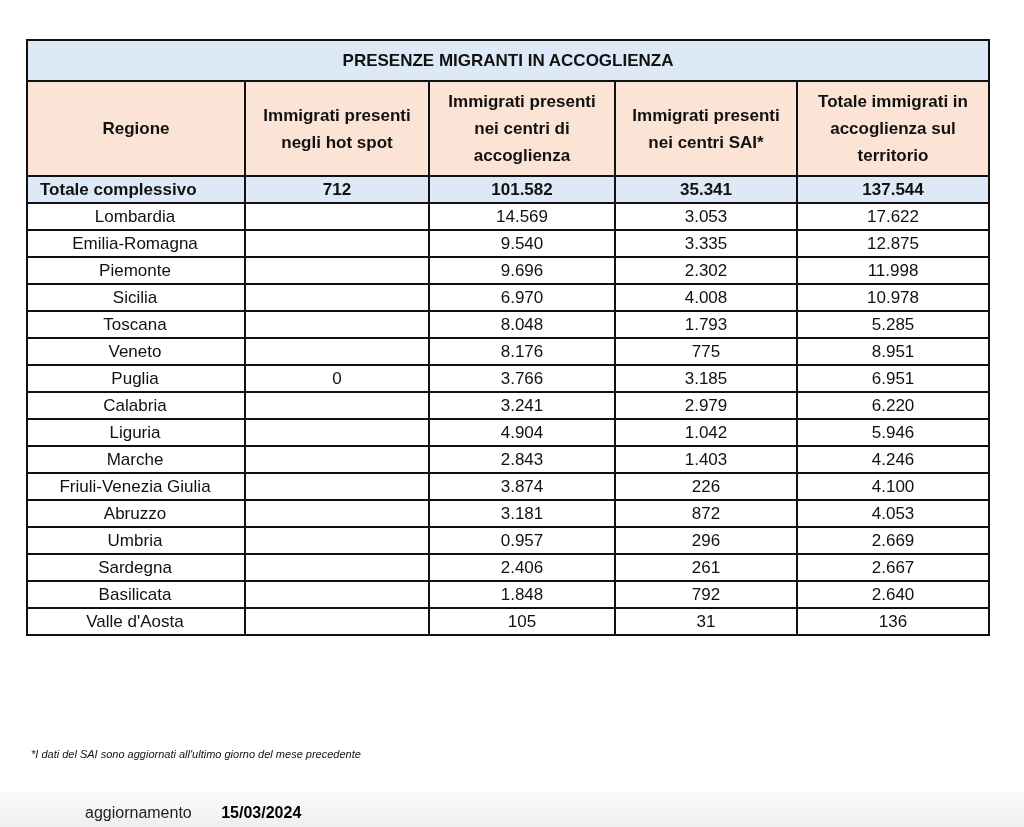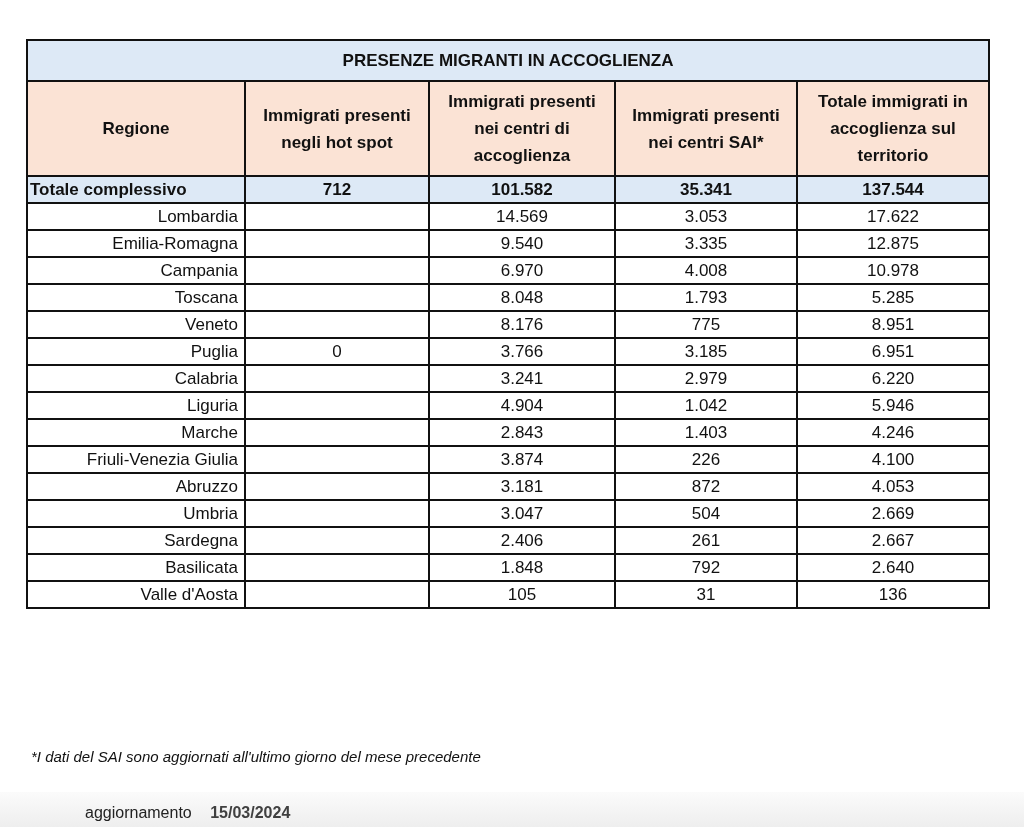--- a/index.html
+++ b/index.html
@@ -42,39 +42,39 @@
       text-align: center;
       line-height: 27px;
       white-space: normal;
     }
     tr.total-row td {
       background: #dde9f6;
       height: 27px;
       font-weight: bold;
       font-size: 17px;
     }
-    tr.total-row td.label { text-align: left; padding-left: 2px; }
+    tr.total-row td.label { text-align: left; padding-left: 12px; }
     tr.total-row td.num { text-align: center; }
     tr.body-row td { height: 27px; font-size: 17px; }
-    tr.body-row td.label { text-align: right; padding-left: 4px; }
+    tr.body-row td.label { text-align: center; padding-left: 4px; }
     tr.body-row td.num { text-align: center; }
     .footnote {
       position: absolute; left: 31px; top: 748px;
-      font-style: italic; font-size: 15px; color: #111;
+      font-style: italic; font-size: 11px; color: #111;
     }
     .bottom-band {
       position: absolute; left: 0; top: 792px; width: 1024px; height: 35px;
       background: linear-gradient(#fbfbfb, #eeeeee);
     }
     .update {
       position: absolute; left: 85px; top: 804px;
       font-size: 16px; color: #222;
     }
     .update .date {
-      color: #404040; font-weight: bold; margin-left: 14px;
+      color: #000000; font-weight: bold; margin-left: 25px;
     }
   </style>
 </head>
 <body>
 
 <div class="page">
   <table class="data">
     <colgroup>
       <col class="c0">
         <col class="c1">
@@ -110,21 +110,28 @@
           <td class="num">17.622</td>
         </tr>
         <tr class="body-row">
           <td class="label">Emilia-Romagna</td>
           <td class="num"></td>
           <td class="num">9.540</td>
           <td class="num">3.335</td>
           <td class="num">12.875</td>
         </tr>
         <tr class="body-row">
-          <td class="label">Campania</td>
+          <td class="label">Piemonte</td>
+          <td class="num"></td>
+          <td class="num">9.696</td>
+          <td class="num">2.302</td>
+          <td class="num">11.998</td>
+        </tr>
+        <tr class="body-row">
+          <td class="label">Sicilia</td>
           <td class="num"></td>
           <td class="num">6.970</td>
           <td class="num">4.008</td>
           <td class="num">10.978</td>
         </tr>
         <tr class="body-row">
           <td class="label">Toscana</td>
           <td class="num"></td>
           <td class="num">8.048</td>
           <td class="num">1.793</td>
@@ -175,22 +182,22 @@
         <tr class="body-row">
           <td class="label">Abruzzo</td>
           <td class="num"></td>
           <td class="num">3.181</td>
           <td class="num">872</td>
           <td class="num">4.053</td>
         </tr>
         <tr class="body-row">
           <td class="label">Umbria</td>
           <td class="num"></td>
-          <td class="num">3.047</td>
-          <td class="num">504</td>
+          <td class="num">0.957</td>
+          <td class="num">296</td>
           <td class="num">2.669</td>
         </tr>
         <tr class="body-row">
           <td class="label">Sardegna</td>
           <td class="num"></td>
           <td class="num">2.406</td>
           <td class="num">261</td>
           <td class="num">2.667</td>
         </tr>
         <tr class="body-row">

